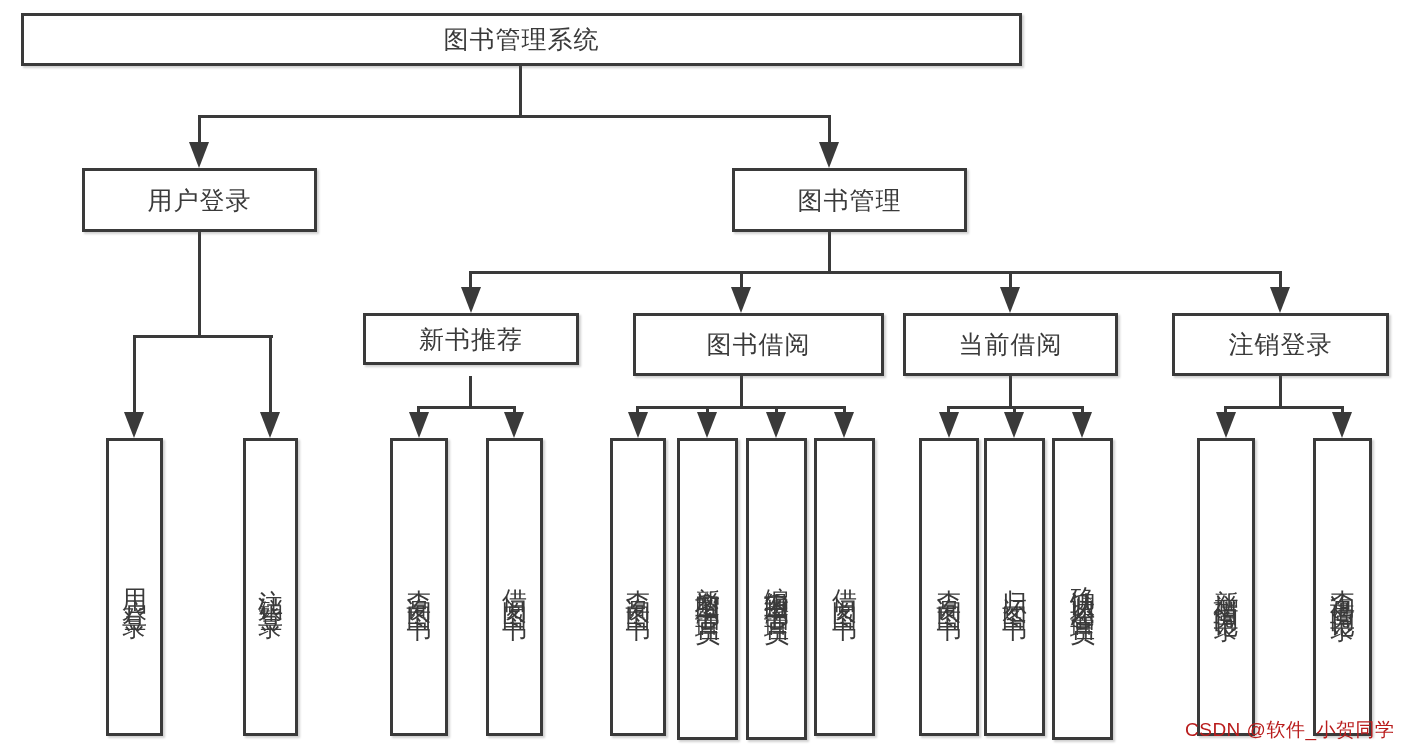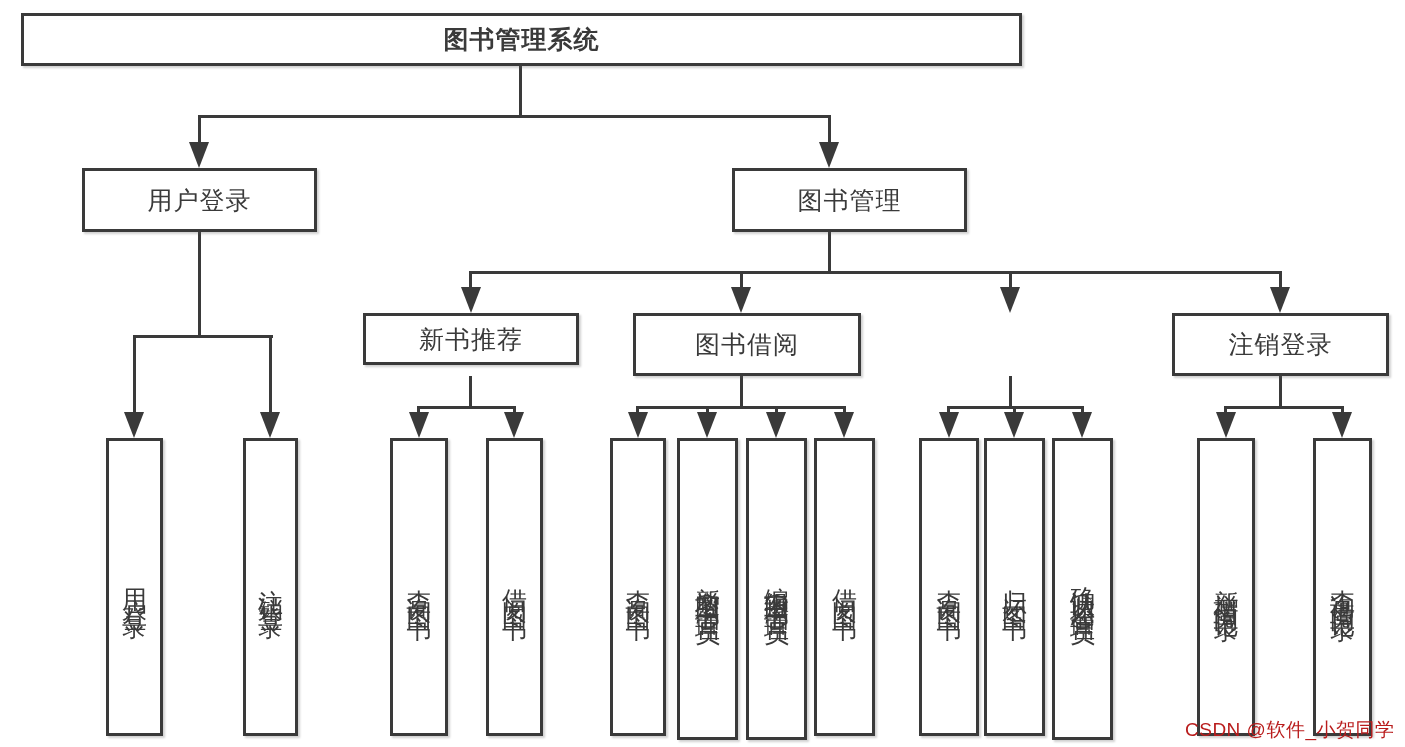--- a/index.html
+++ b/index.html
@@ -31,21 +31,21 @@
   #watermark{
     position:absolute;left:1185px;top:717px;z-index:6;
     font-size:19px;color:#b91c1c;letter-spacing:0.5px;white-space:nowrap;
   }
 </style>
 </head>
 <body>
 
 <div id="canvas">
 
-  <div class="node" style="left:21px;top:13px;width:1001px;height:53px;font-weight:bold;">
+  <div class="node" style="left:21px;top:13px;width:1001px;height:53px;">
     <span>图书管理系统</span>
   </div>
 
   <div class="vline" style="left:519px;top:66px;width:3px;height:52px;"></div>
   <div class="hline" style="left:198px;top:115px;width:633px;height:3px;"></div>
   <div class="vline" style="left:198px;top:115px;width:3px;height:30px;"></div>
   <div class="arrow" style="left:189px;top:142px;"></div>
   <div class="vline" style="left:828px;top:115px;width:3px;height:30px;"></div>
   <div class="arrow" style="left:819px;top:142px;"></div>
 
@@ -70,22 +70,25 @@
   <div class="vline" style="left:740px;top:271px;width:3px;height:20px;"></div>
   <div class="arrow" style="left:731px;top:287px;"></div>
   <div class="vline" style="left:1009px;top:271px;width:3px;height:20px;"></div>
   <div class="arrow" style="left:1000px;top:287px;"></div>
   <div class="vline" style="left:1279px;top:271px;width:3px;height:20px;"></div>
   <div class="arrow" style="left:1270px;top:287px;"></div>
 
   <div class="node" style="left:363px;top:313px;width:216px;height:52px;">
     <span>新书推荐</span>
   </div>
-  <div class="node" style="left:633px;top:313px;width:228px;height:63px;align-items:center;">
+  <div class="node" style="left:633px;top:313px;width:251px;height:63px;align-items:center;">
     <span>图书借阅</span>
+  </div>
+  <div class="node" style="left:903px;top:313px;width:215px;height:63px;">
+    <span>当前借阅</span>
   </div>
   <div class="node" style="left:1172px;top:313px;width:217px;height:63px;">
     <span>注销登录</span>
   </div>
 
   <div class="vline" style="left:469px;top:376px;width:3px;height:33px;"></div>
   <div class="hline" style="left:417px;top:406px;width:99px;height:3px;"></div>
   <div class="vline" style="left:417px;top:406px;width:3px;height:10px;"></div>
   <div class="arrow" style="left:409px;top:412px;"></div>
   <div class="vline" style="left:513px;top:406px;width:3px;height:10px;"></div>

